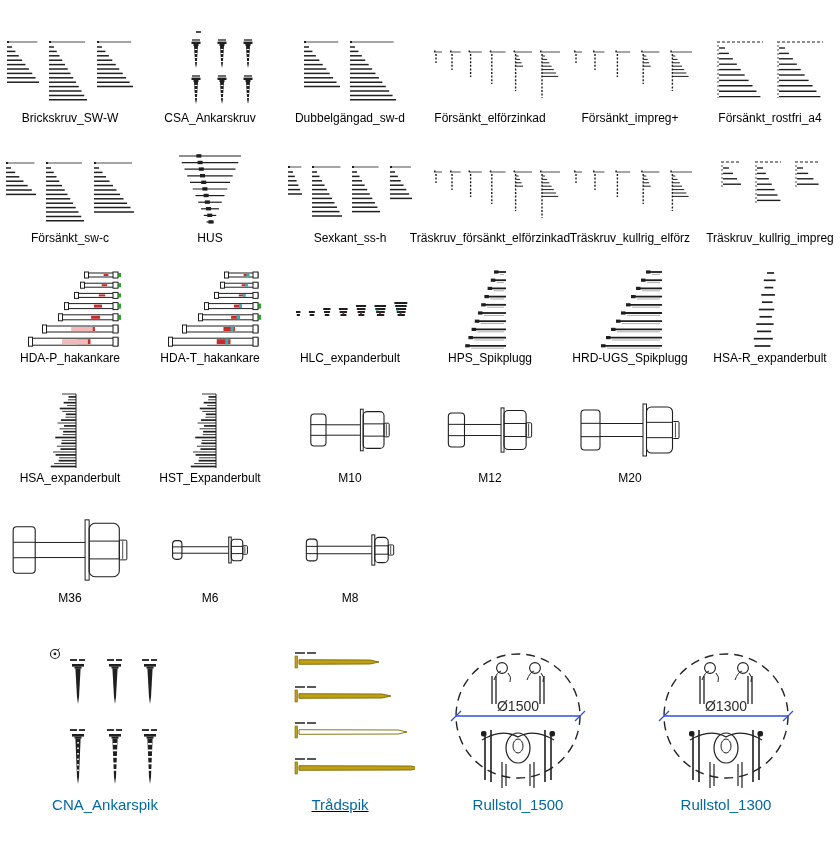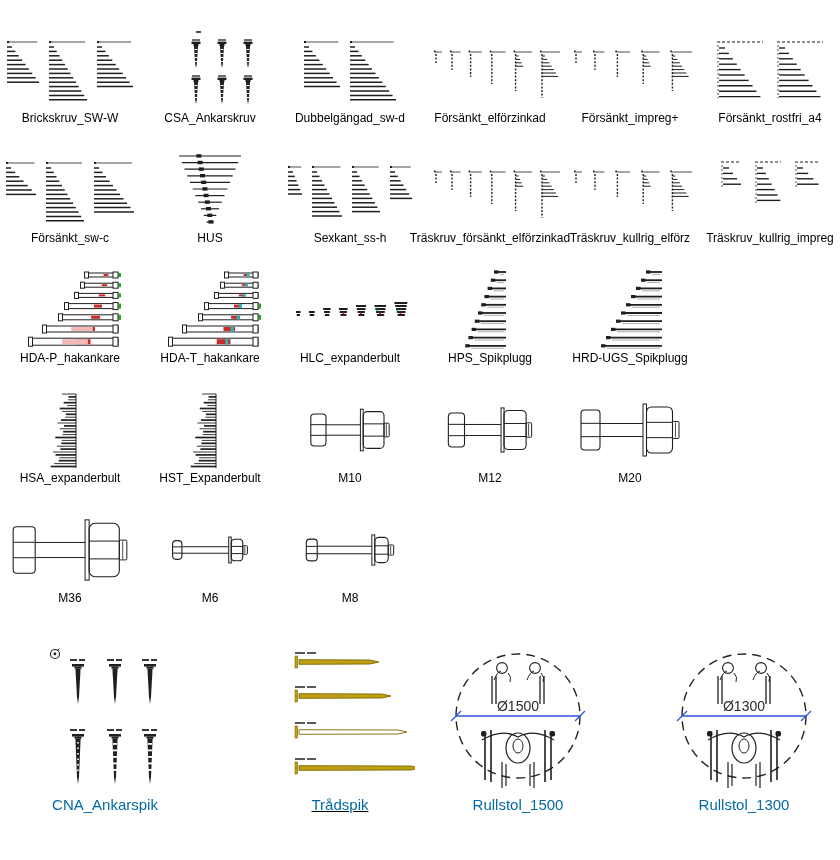--- a/index.html
+++ b/index.html
@@ -667,20 +667,38 @@
               <rect x="51" y="59.79999999999999" width="4.5" height="3.2" fill="#1f1f1f" rx="0"></rect>
               <line x1="48" y1="69.6" x2="102" y2="69.6" stroke="#1f1f1f" stroke-width="1.8"></line>
               <line x1="52" y1="72" x2="100" y2="72" stroke="#999" stroke-width="0.8"></line>
               <rect x="46" y="68" width="4.5" height="3.2" fill="#1f1f1f" rx="0"></rect>
               <line x1="43" y1="77.8" x2="102" y2="77.8" stroke="#1f1f1f" stroke-width="1.8"></line>
               <line x1="47" y1="80.2" x2="100" y2="80.2" stroke="#999" stroke-width="0.8"></line>
               <rect x="41" y="76.2" width="4.5" height="3.2" fill="#1f1f1f" rx="0"></rect>
             </svg>
           </div>
           <div class="cell-label">HRD-UGS_Spikplugg</div>
+        </div>
+        <div class="cell">
+          <div class="thumb">
+            <svg width="140" height="84" viewBox="0 0 140 84">
+              <line x1="67" y1="5" x2="74" y2="5" stroke="#1f1f1f" stroke-width="1.7"></line>
+              <line x1="63.75" y1="12.3" x2="75.65" y2="12.3" stroke="#1f1f1f" stroke-width="1.7"></line>
+              <line x1="64.5" y1="19.6" x2="73.3" y2="19.6" stroke="#1f1f1f" stroke-width="1.7"></line>
+              <line x1="61.25" y1="26.9" x2="74.95" y2="26.9" stroke="#1f1f1f" stroke-width="1.7"></line>
+              <line x1="62" y1="34.2" x2="72.6" y2="34.2" stroke="#1f1f1f" stroke-width="1.7"></line>
+              <line x1="58.75" y1="41.5" x2="74.25" y2="41.5" stroke="#1f1f1f" stroke-width="1.7"></line>
+              <line x1="59.5" y1="48.8" x2="71.9" y2="48.8" stroke="#1f1f1f" stroke-width="1.7"></line>
+              <line x1="56.25" y1="56.1" x2="73.55" y2="56.1" stroke="#1f1f1f" stroke-width="1.7"></line>
+              <line x1="57" y1="63.4" x2="71.2" y2="63.4" stroke="#1f1f1f" stroke-width="1.7"></line>
+              <line x1="53.75" y1="70.7" x2="72.85" y2="70.7" stroke="#1f1f1f" stroke-width="1.7"></line>
+              <line x1="54.5" y1="78" x2="70.5" y2="78" stroke="#1f1f1f" stroke-width="1.7"></line>
+            </svg>
+          </div>
+          <div class="cell-label">HSA-R_expanderbult</div>
         </div>
       </div>
       <div class="grid-row">
         <div class="cell">
           <div class="thumb">
             <svg width="140" height="84" viewBox="0 0 140 84">
               <line x1="76" y1="6" x2="76" y2="80" stroke="#1f1f1f" stroke-width="1"></line>
               <line x1="62" y1="6" x2="76" y2="6" stroke="#1f1f1f" stroke-width="0.9"></line>
               <line x1="68.55" y1="8.9" x2="76" y2="8.9" stroke="#1f1f1f" stroke-width="1.7"></line>
               <line x1="68.1" y1="11.8" x2="76" y2="11.8" stroke="#1f1f1f" stroke-width="0.9"></line>
@@ -965,21 +983,21 @@
             <rect x="43" y="89" width="5.5" height="5.5" fill="#1f1f1f" rx="2"></rect>
             <rect x="111.5" y="89" width="5.5" height="5.5" fill="#1f1f1f" rx="2"></rect>
             <line x1="64" y1="120" x2="64" y2="146" stroke="#1f1f1f" stroke-width="1.2"></line>
             <line x1="68" y1="122" x2="68" y2="144" stroke="#1f1f1f" stroke-width="1.2"></line>
             <line x1="92" y1="122" x2="92" y2="144" stroke="#1f1f1f" stroke-width="1.2"></line>
             <line x1="96" y1="120" x2="96" y2="146" stroke="#1f1f1f" stroke-width="1.2"></line>
           </svg>
         </div>
         <div class="flabel">Rullstol_1500</div>
       </div>
-      <div class="fitem" style="left: 664px; top: 0px; width: 160px;">
+      <div class="fitem" style="left: 646px; top: 0px; width: 160px;">
         <div class="fthumb">
           <svg width="160" height="150" viewBox="0 0 160 150">
             <circle cx="80" cy="74" r="62" fill="none" stroke="#242424" stroke-width="1.4" stroke-dasharray="9,6"></circle>
             <circle cx="64" cy="26" r="5.4" fill="none" stroke="#1f1f1f" stroke-width="1.1"></circle>
             <path d="M56,38 q3,-8 7,-9" fill="none" stroke="#1f1f1f" stroke-width="1"></path>
             <path d="M70,31 q4,4 2,9" fill="none" stroke="#1f1f1f" stroke-width="1"></path>
             <circle cx="97" cy="26" r="5.4" fill="none" stroke="#1f1f1f" stroke-width="1.1"></circle>
             <path d="M89,38 q3,-8 7,-9" fill="none" stroke="#1f1f1f" stroke-width="1"></path>
             <path d="M103,31 q4,4 2,9" fill="none" stroke="#1f1f1f" stroke-width="1"></path>
             <line x1="54" y1="34" x2="54" y2="62" stroke="#1f1f1f" stroke-width="1.3"></line>

